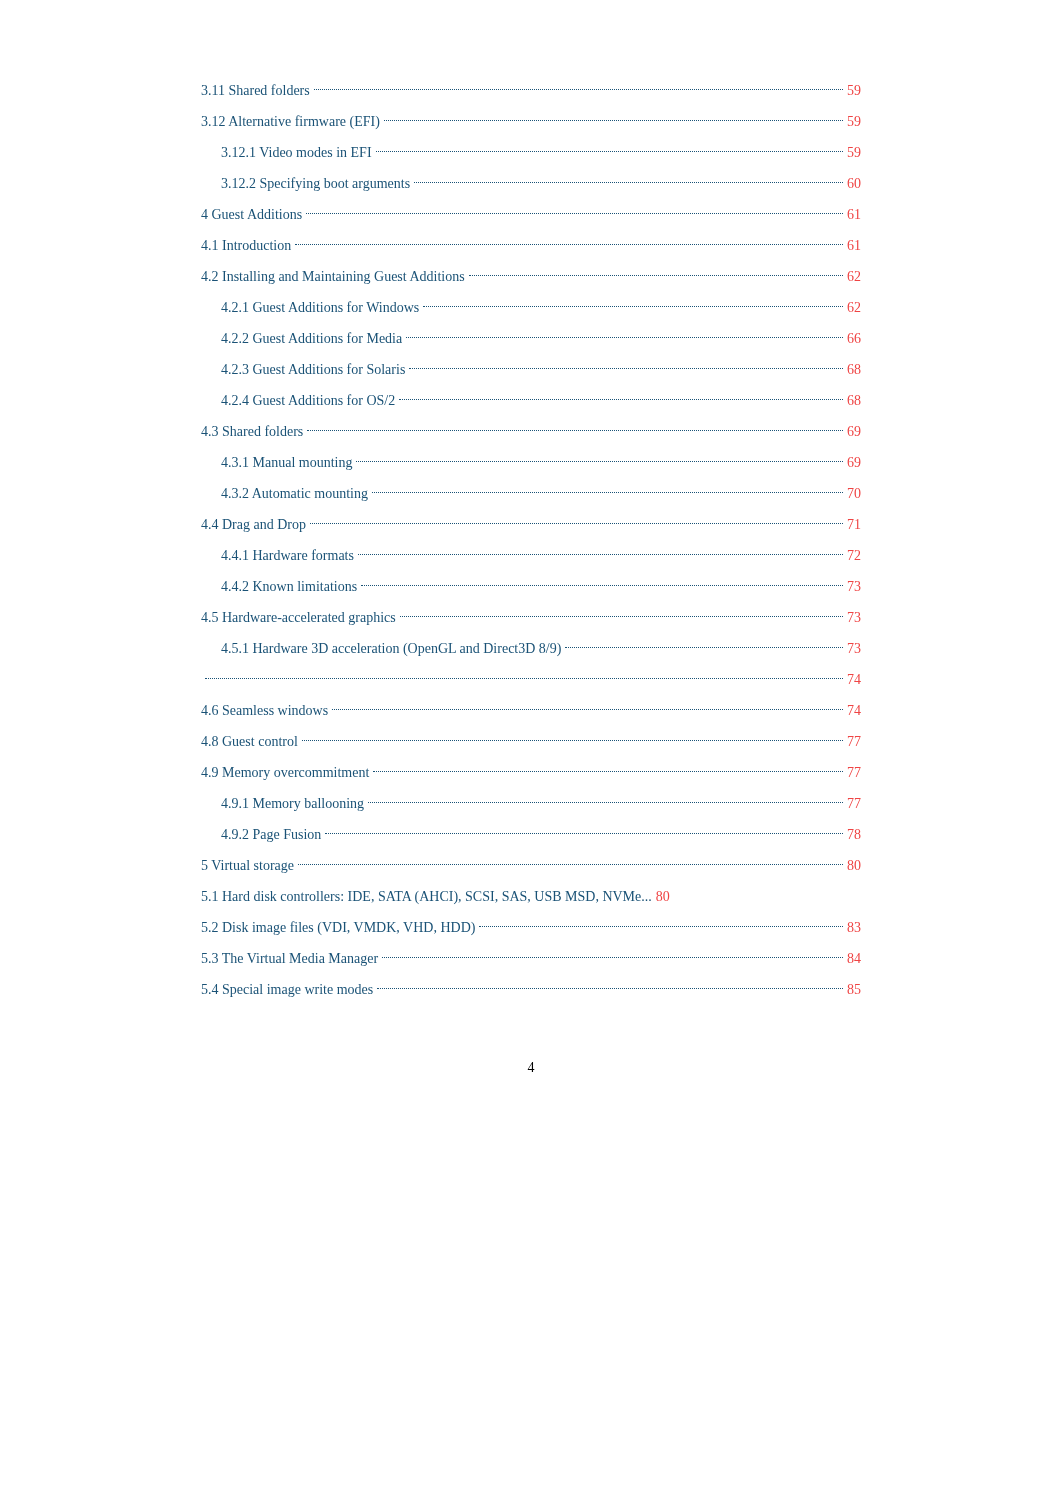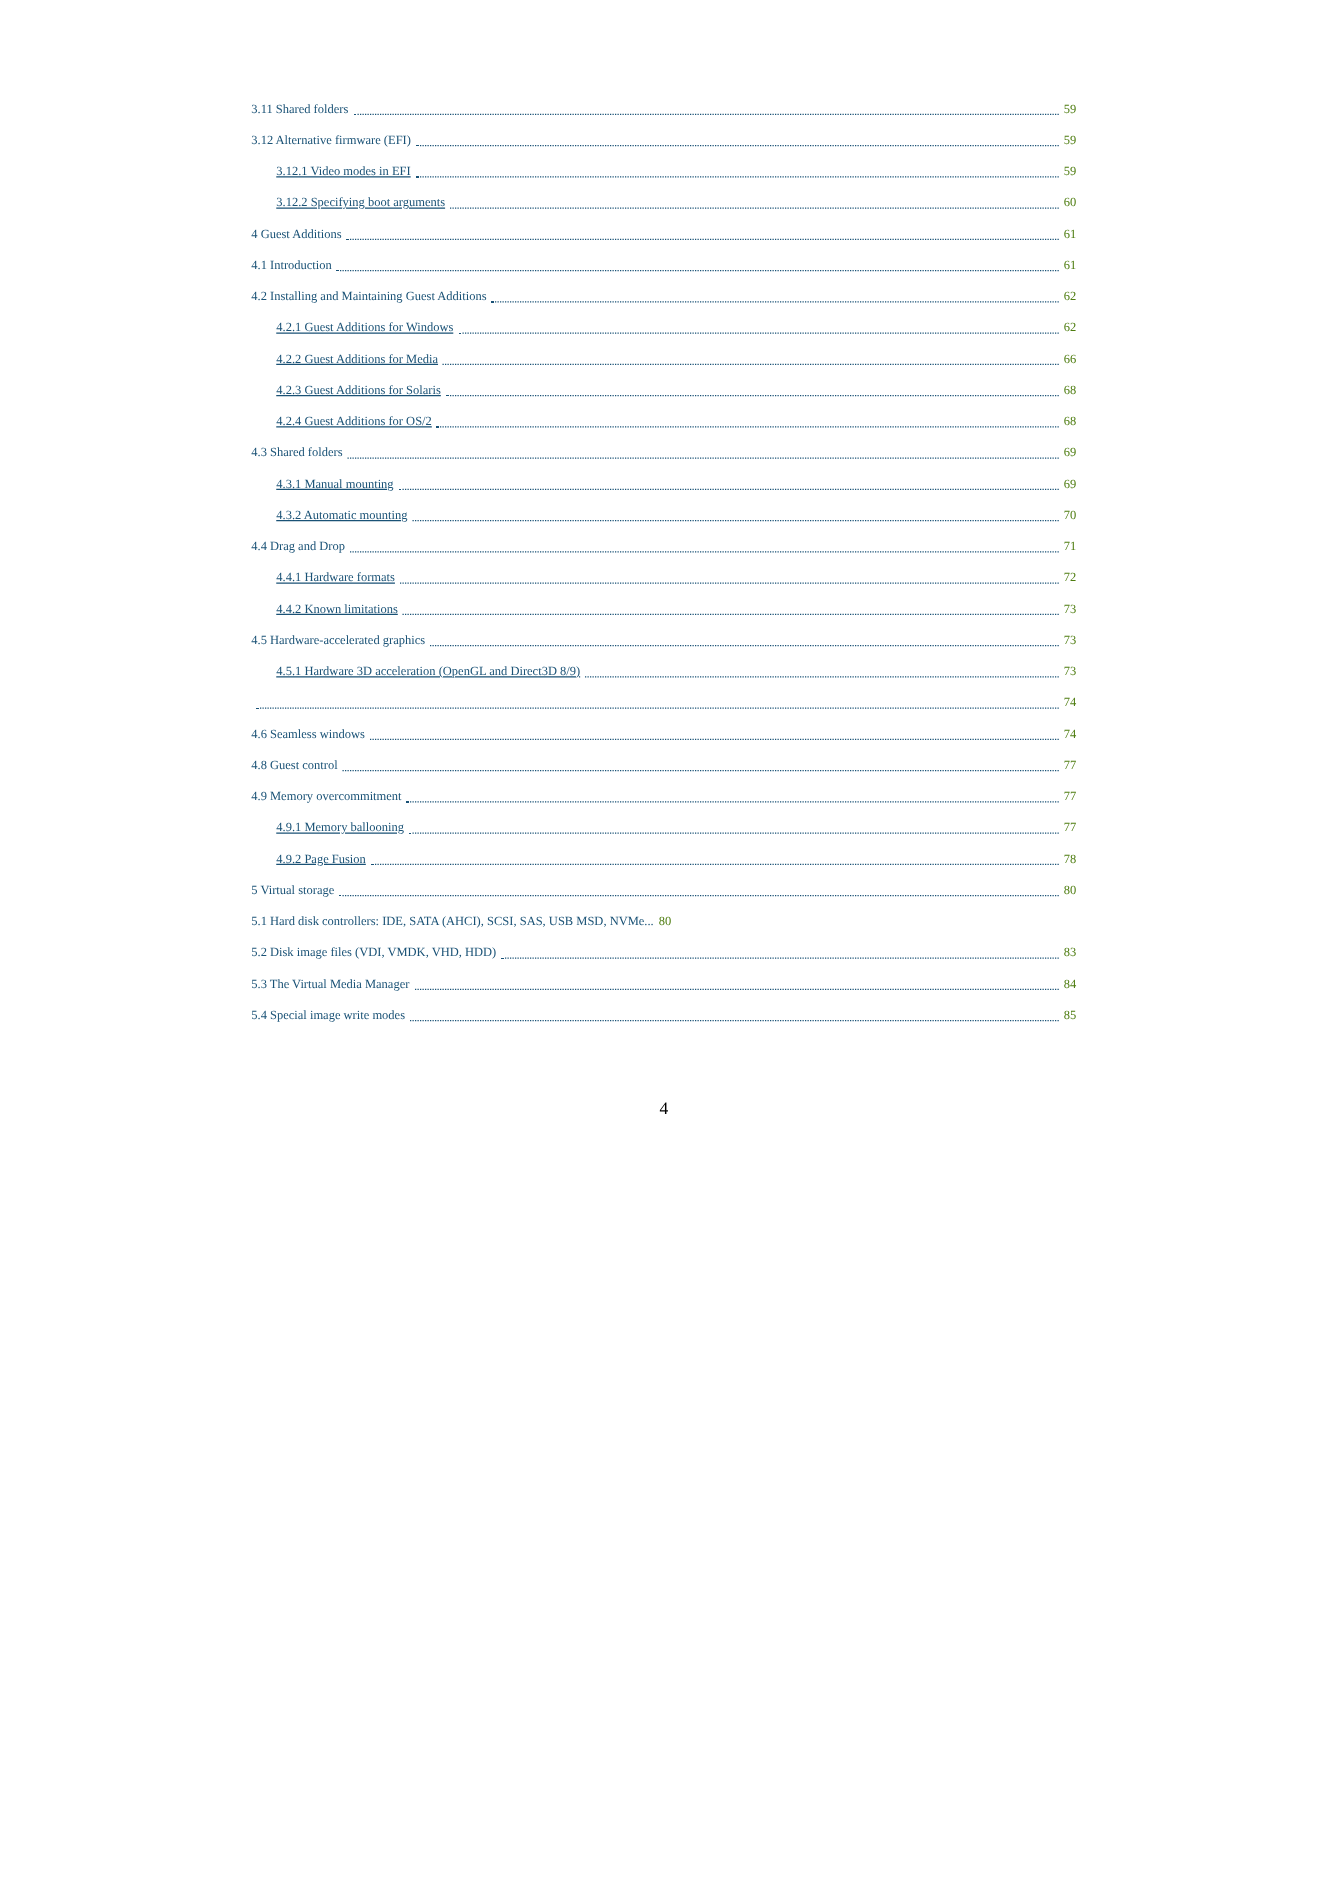--- a/index.html
+++ b/index.html
@@ -21,47 +21,46 @@
 
     .page {
       width: 780px;
       padding: 80px 60px 80px 60px;
       min-height: 1506px;
       position: relative;
     }
 
     .toc-entry {
       display: flex;
-      align-items: flex-end;
+      align-items: center;
       margin-bottom: 10px;
-      font-size: 10px;
+      font-size: 14px;
       line-height: 1.5;
     }
 
     .toc-title {
       color: #1a5276;
       flex-shrink: 0;
     }
 
     .toc-dots {
       flex: 1;
       border-bottom: 1px dotted #1a5276;
       margin: 0 4px;
       margin-bottom: 3px;
       min-width: 10px;
     }
 
     .toc-page {
-      color: #4d7c0f;
+      color: #ef4444;
       flex-shrink: 0;
     }
 
     .toc-entry.indent-1 .toc-title {
       padding-left: 20px;
-      text-decoration: underline;
     }
 
     .page-number {
       text-align: center;
       margin-top: 60px;
       font-size: 14px;
       color: #000;
     }
   </style>
 </head>

